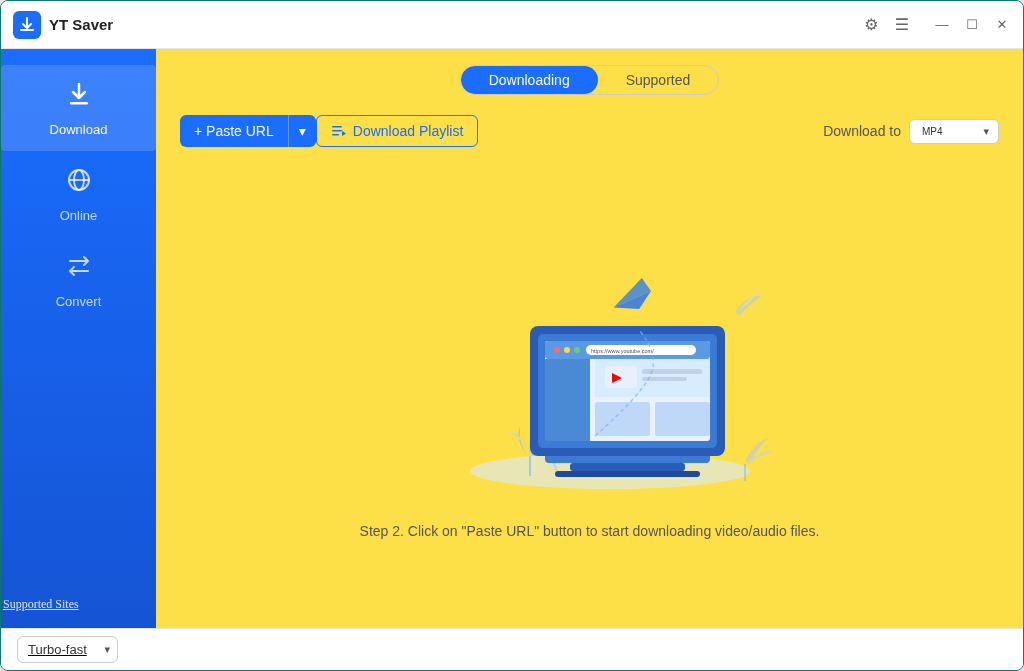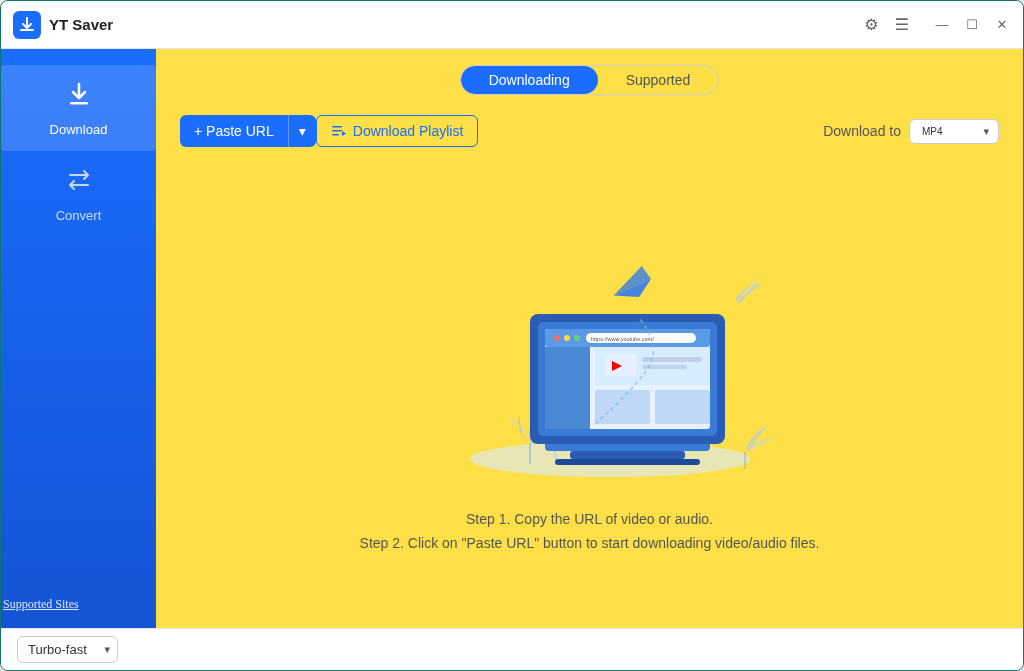--- a/index.html
+++ b/index.html
@@ -264,20 +264,21 @@
       display: flex;
       align-items: center;
       padding: 0 16px;
       background: #fff;
       flex-shrink: 0;
     }
     .turbo-select-wrapper {
       position: relative;
       display: flex;
       align-items: center;
+      text-decoration: underline;
     }
     .turbo-select {
       padding: 5px 30px 5px 10px;
       border: 1.5px solid #ccc;
       border-radius: 6px;
       font-size: 13px;
       color: #333;
       background: white;
       appearance: none;
       cursor: pointer;
@@ -323,20 +324,30 @@
       <div class="sidebar-item active">
         <span class="item-icon">
           <svg width="30" height="30" viewBox="0 0 30 30" fill="none">
             <rect x="6" y="23" width="18" height="2.5" rx="1.25" fill="white"></rect>
             <path d="M15 5v14M9 13l6 6 6-6" stroke="white" stroke-width="2.5" stroke-linecap="round" stroke-linejoin="round"></path>
           </svg>
         </span>
         <span>Download</span>
       </div>
 
+      <div class="sidebar-item">
+        <span class="item-icon">
+          <svg width="30" height="30" viewBox="0 0 30 30" fill="none">
+            <circle cx="15" cy="15" r="10" stroke="rgba(255,255,255,0.75)" stroke-width="2"></circle>
+            <ellipse cx="15" cy="15" rx="5" ry="10" stroke="rgba(255,255,255,0.75)" stroke-width="2"></ellipse>
+            <path d="M5 15h20" stroke="rgba(255,255,255,0.75)" stroke-width="2"></path>
+          </svg>
+        </span>
+        <span>Online</span>
+      </div>
 
       <div class="sidebar-item">
         <span class="item-icon">
           <svg width="30" height="30" viewBox="0 0 30 30" fill="none">
             <path d="M6 10h18M20 6l4 4-4 4" stroke="rgba(255,255,255,0.75)" stroke-width="2" stroke-linecap="round" stroke-linejoin="round"></path>
             <path d="M24 20H6M10 16l-4 4 4 4" stroke="rgba(255,255,255,0.75)" stroke-width="2" stroke-linecap="round" stroke-linejoin="round"></path>
           </svg>
         </span>
         <span>Convert</span>
       </div>
@@ -451,21 +462,20 @@
 
           <g transform="translate(230, 80) rotate(-35)">
             <polygon points="-20,0 20,-8 20,8" fill="#4a8ad5" opacity="0.9"></polygon>
             <polygon points="-20,0 20,8 0,16" fill="#1a6dff" opacity="0.8"></polygon>
           </g>
 
           <path d="M195 220 Q240 180 250 160 Q260 140 240 115" stroke="#7eb3f5" stroke-width="1.5" stroke-dasharray="4 3" fill="none" opacity="0.7"></path>
         </svg>
 
         <div class="steps-text">
-          <div>Step 1. Copy the URL of video or audio.</div>
           <div>Step 2. Click on "Paste URL" button to start downloading video/audio files.</div>
         </div>
       </div>
     </div>
   </div>
 
   <div class="bottom-bar">
     <div class="turbo-select-wrapper">
       <select class="turbo-select">
         <option>Turbo-fast</option>

